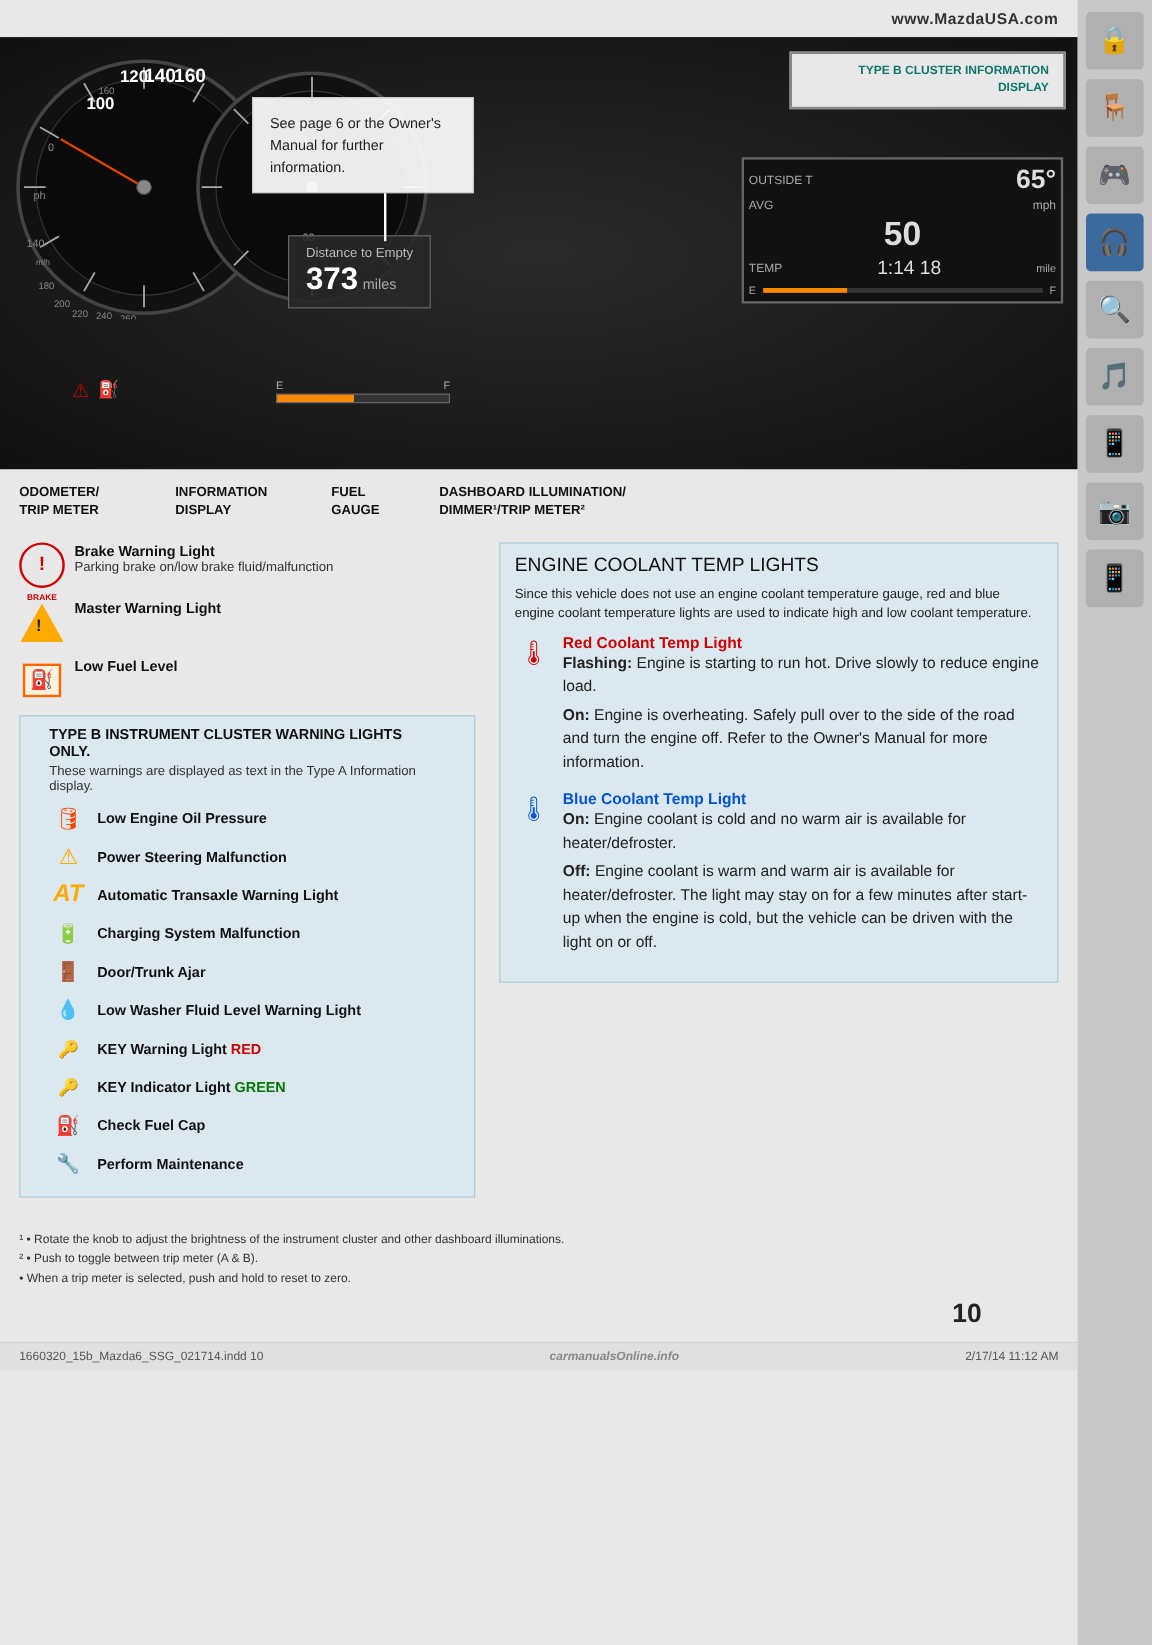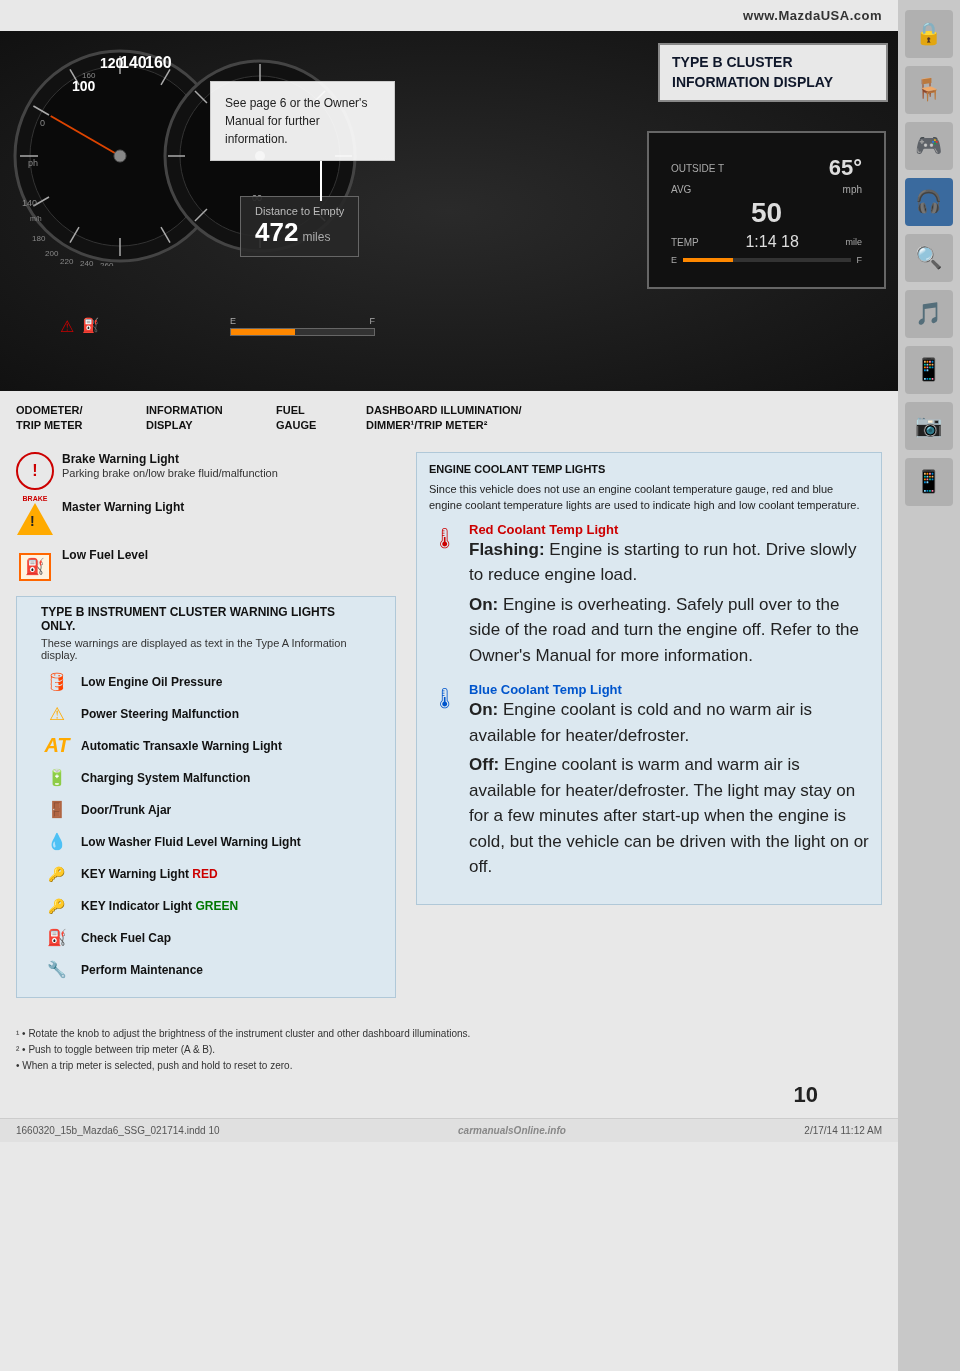--- a/index.html
+++ b/index.html
@@ -224,22 +224,22 @@
     }
 
     
     .coolant-box {
       background: #dce8f0;
       border: 1px solid #b0c8d8;
       padding: 10px 12px;
       margin-bottom: 12px;
     }
     .coolant-box h4 {
-      font-size: 11px;
-      font-weight: bold;
+      font-size: 16px;
+      font-weight: normal;
       color: #111;
       text-transform: uppercase;
       margin-bottom: 6px;
     }
     .coolant-box p {
       font-size: 11px;
       color: #222;
       line-height: 1.5;
       margin-bottom: 8px;
     }
@@ -262,21 +262,21 @@
     }
     .coolant-icon.blue { color: #0055cc; }
     .coolant-text .title {
       font-size: 13px;
       font-weight: bold;
       color: #111;
     }
     .coolant-text .title.red { color: #cc0000; }
     .coolant-text .title.blue { color: #0055cc; }
     .coolant-text p {
-      font-size: 17px;
+      font-size: 13px;
       color: #222;
       line-height: 1.5;
       margin-bottom: 4px;
     }
     .coolant-text p strong { font-weight: bold; }
 
     
     .footnotes {
       width: 898px;
       padding: 8px 16px;
@@ -433,42 +433,42 @@
 
     <div class="callout-box">
       <span>See page 6 or the Owner's Manual for further information.</span>
     </div>
 
     <div style="position:absolute;left:320px;top:130px;width:2px;height:40px;background:white;z-index:6;"></div>
 
     <div class="distance-display">
       <div class="label">Distance to Empty</div>
       <div style="display:flex;align-items:baseline;gap:4px;">
-        <span class="value">472</span>
+        <span class="value">373</span>
         <span class="unit">miles</span>
       </div>
     </div>
 
     <div style="position:absolute;bottom:55px;left:230px;width:145px;">
       <div style="display:flex;justify-content:space-between;font-size:9px;color:#aaa;margin-bottom:2px;">
         <span>E</span>
           <span>F</span>
       </div>
       <div style="height:8px;background:#333;border:1px solid #666;">
         <div style="height:100%;width:45%;background:#ff8800;"></div>
       </div>
     </div>
 
     <div style="position:absolute;right:10px;top:12px;background:#e8e8e8;border:2px solid #888;padding:8px 12px;width:230px;z-index:5;">
-      <h3 style="font-size:14px;font-weight:bold;color:#0f172a;text-align:left;line-height:1.4;">TYPE B CLUSTER
+      <h3 style="font-size:10px;font-weight:bold;color:#0f766e;text-align:right;line-height:1.4;">TYPE B CLUSTER
 INFORMATION
 DISPLAY</h3>
     </div>
 
-    <div style="position:absolute;right:12px;top:100px;width:239px;background:#111;border:2px solid #666;padding:22px;">
+    <div style="position:absolute;right:12px;top:100px;width:268px;background:#111;border:2px solid #666;padding:4px;">
       <div style="display:flex;justify-content:space-between;align-items:center;margin-bottom:3px;">
         <span style="font-size:10px;color:#aaa;">OUTSIDE T</span>
         <span style="font-size:22px;color:#ddd;font-weight:bold;">65°</span>
       </div>
       <div style="display:flex;justify-content:space-between;align-items:center;margin-bottom:2px;">
         <span style="font-size:10px;color:#aaa;">AVG</span>
         <span style="font-size:10px;color:#aaa;">mph</span>
       </div>
       <div style="text-align:center;margin-bottom:4px;">
         <span style="font-size:28px;color:#ddd;font-weight:bold;">50</span>

